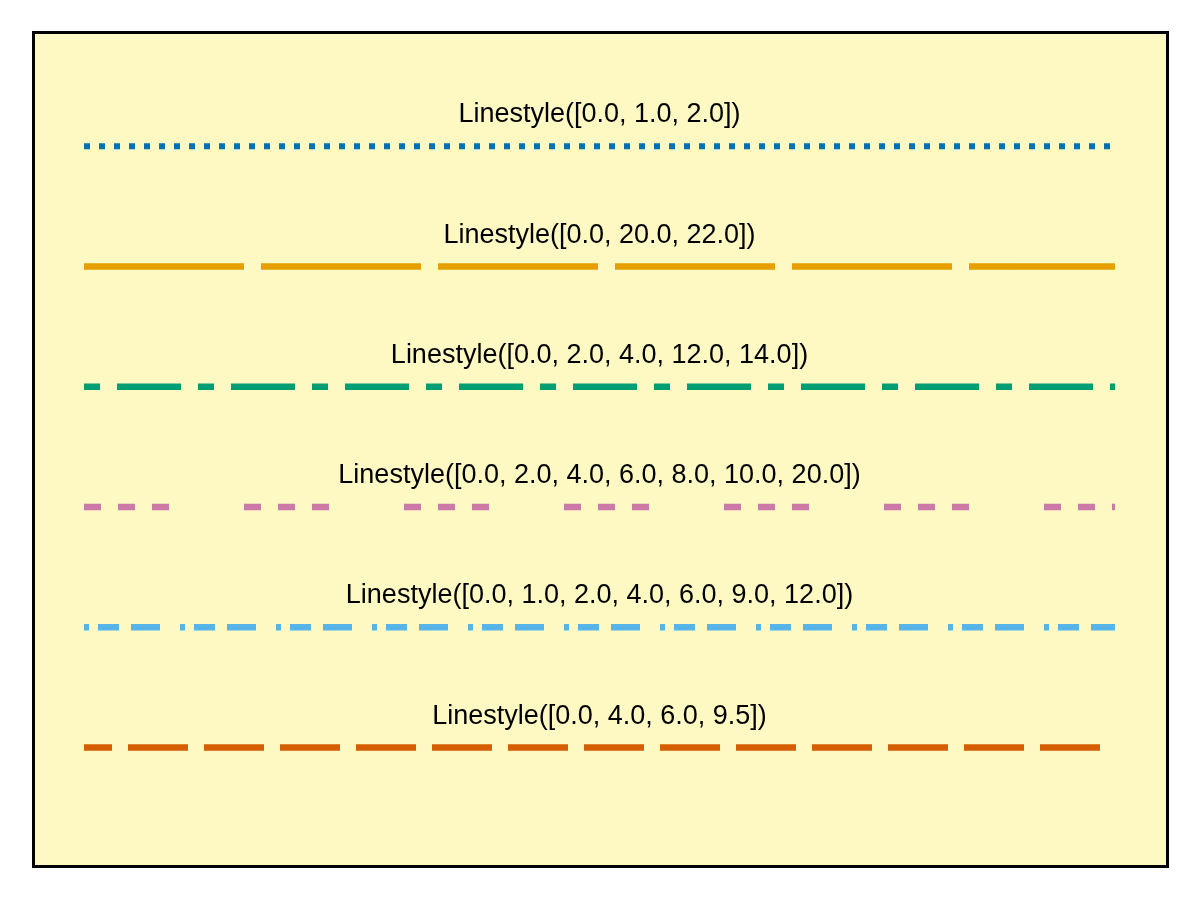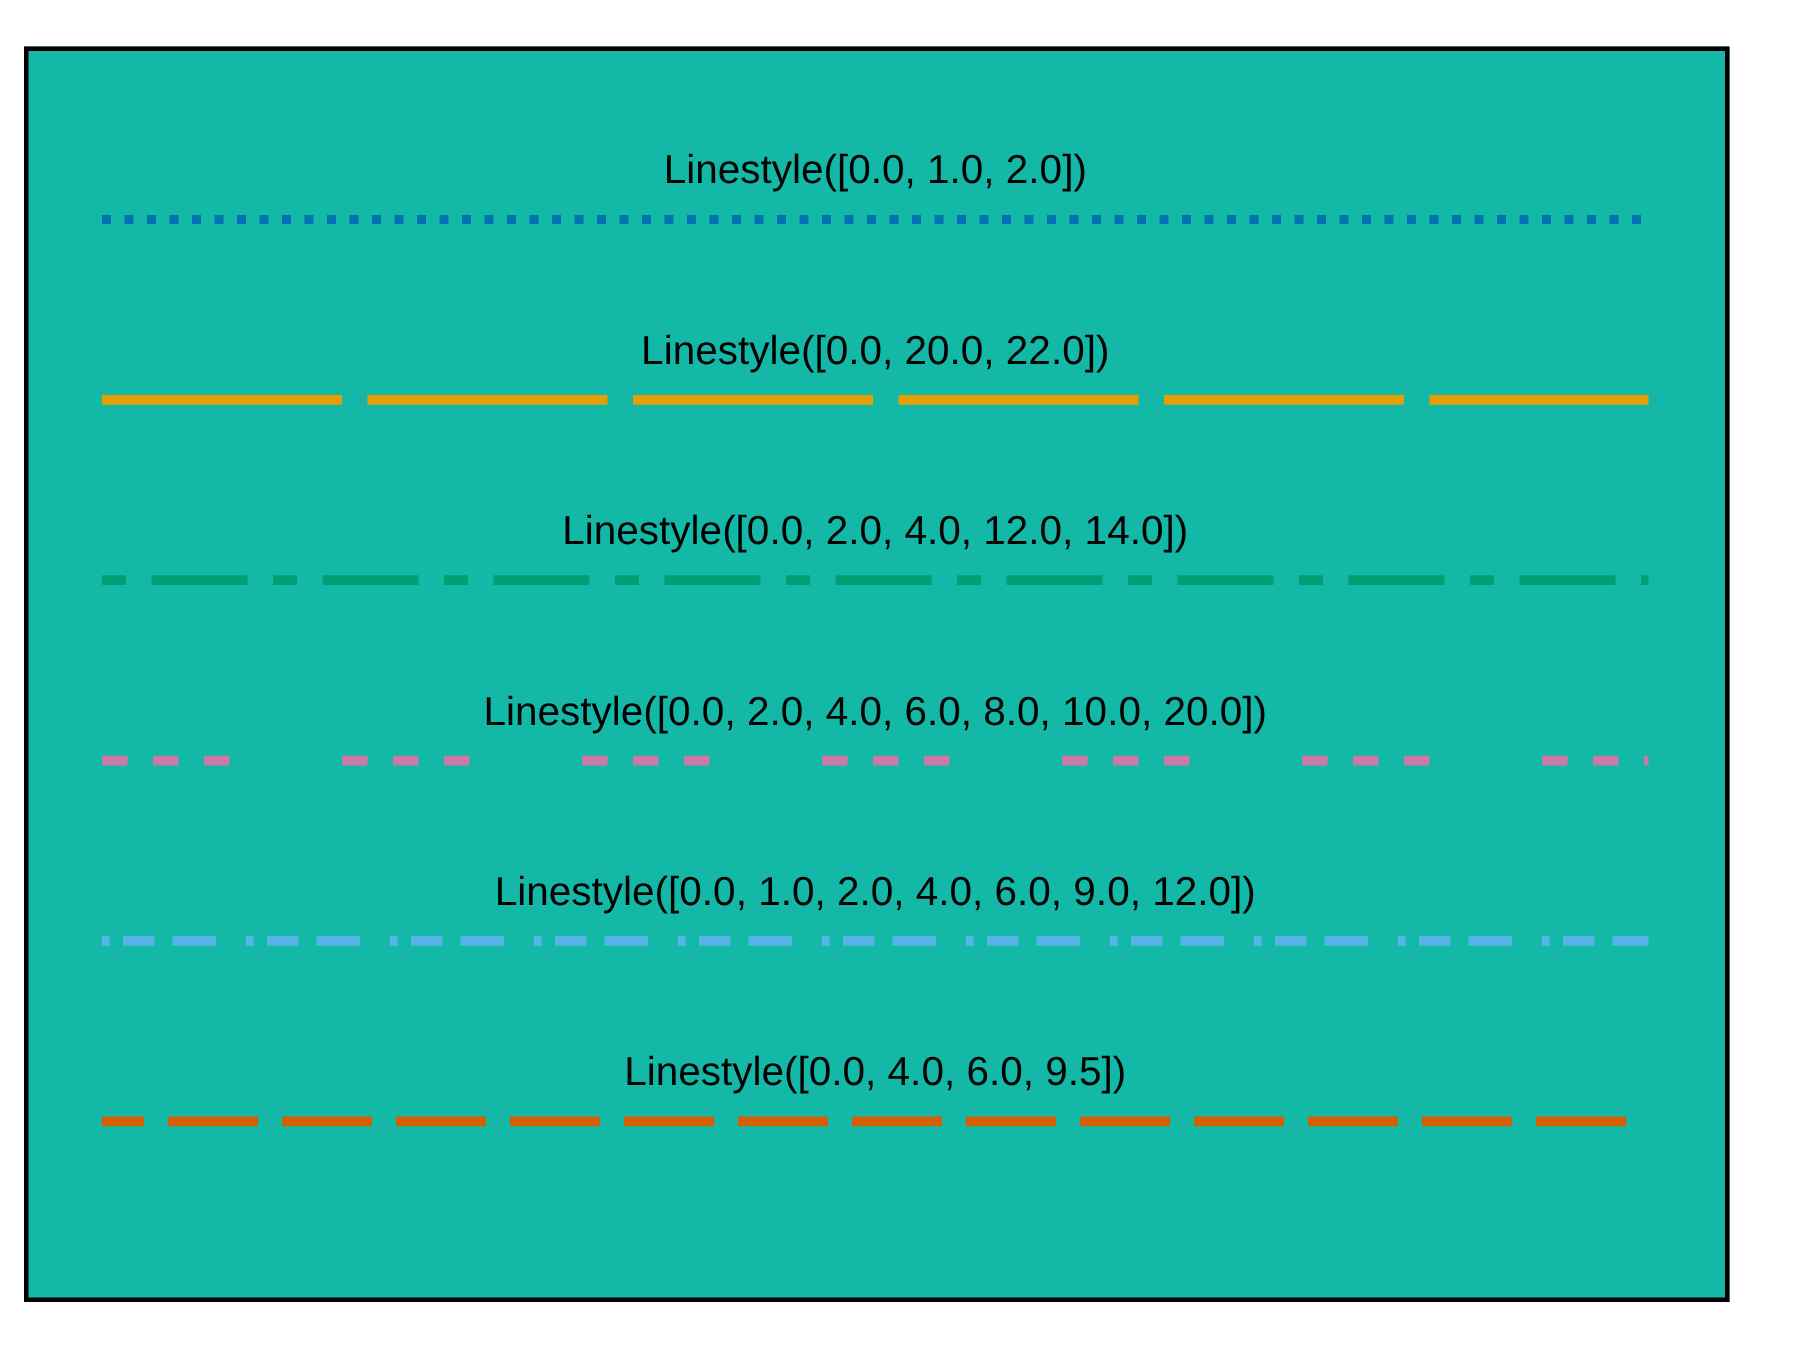--- a/index.html
+++ b/index.html
@@ -12,27 +12,27 @@
     font-family: "Liberation Sans", sans-serif;
   }
   .canvas {
     position: relative;
     width: 1200px;
     height: 900px;
     background: #ffffff;
   }
   .frame {
     position: absolute;
-    left: 16px;
+    left: 32px;
     top: 31px;
     width: 1137px;
     height: 837px;
     border: 3px solid #000000;
     box-sizing: border-box;
-    background: #14b8a6;
+    background: #fef9c3;
   }
   svg.plot {
     display: block;
     width: 1131px;
     height: 831px;
   }
   svg.plot text {
     font-family: "Liberation Sans", sans-serif;
     font-size: 27px;
     fill: #000000;

